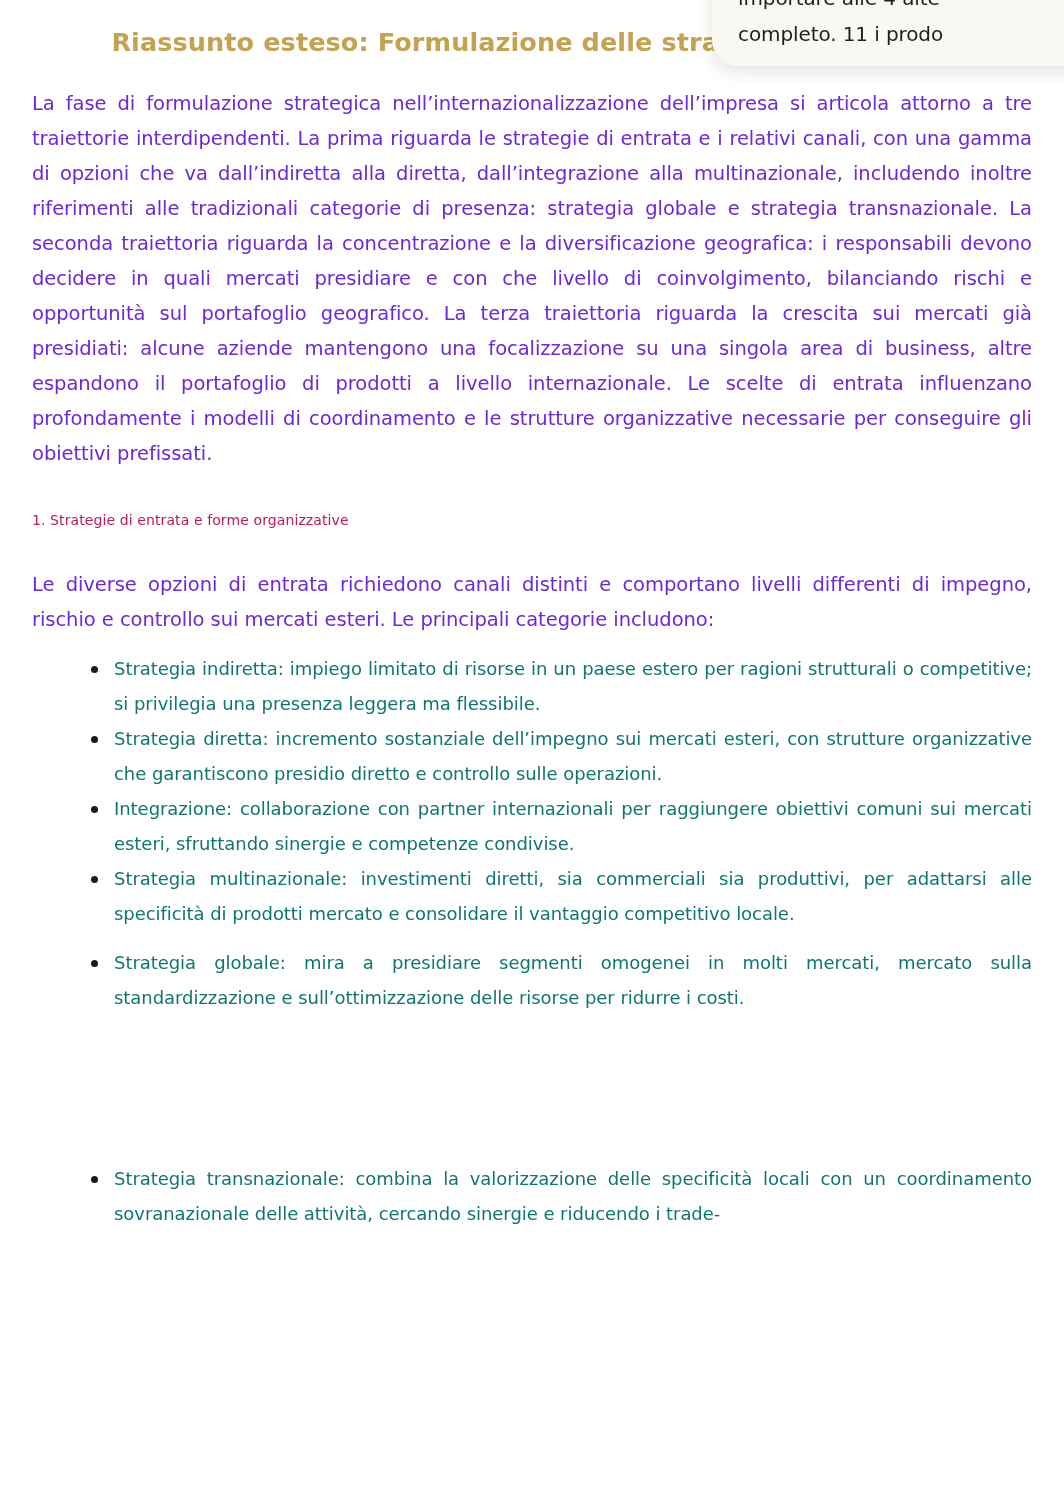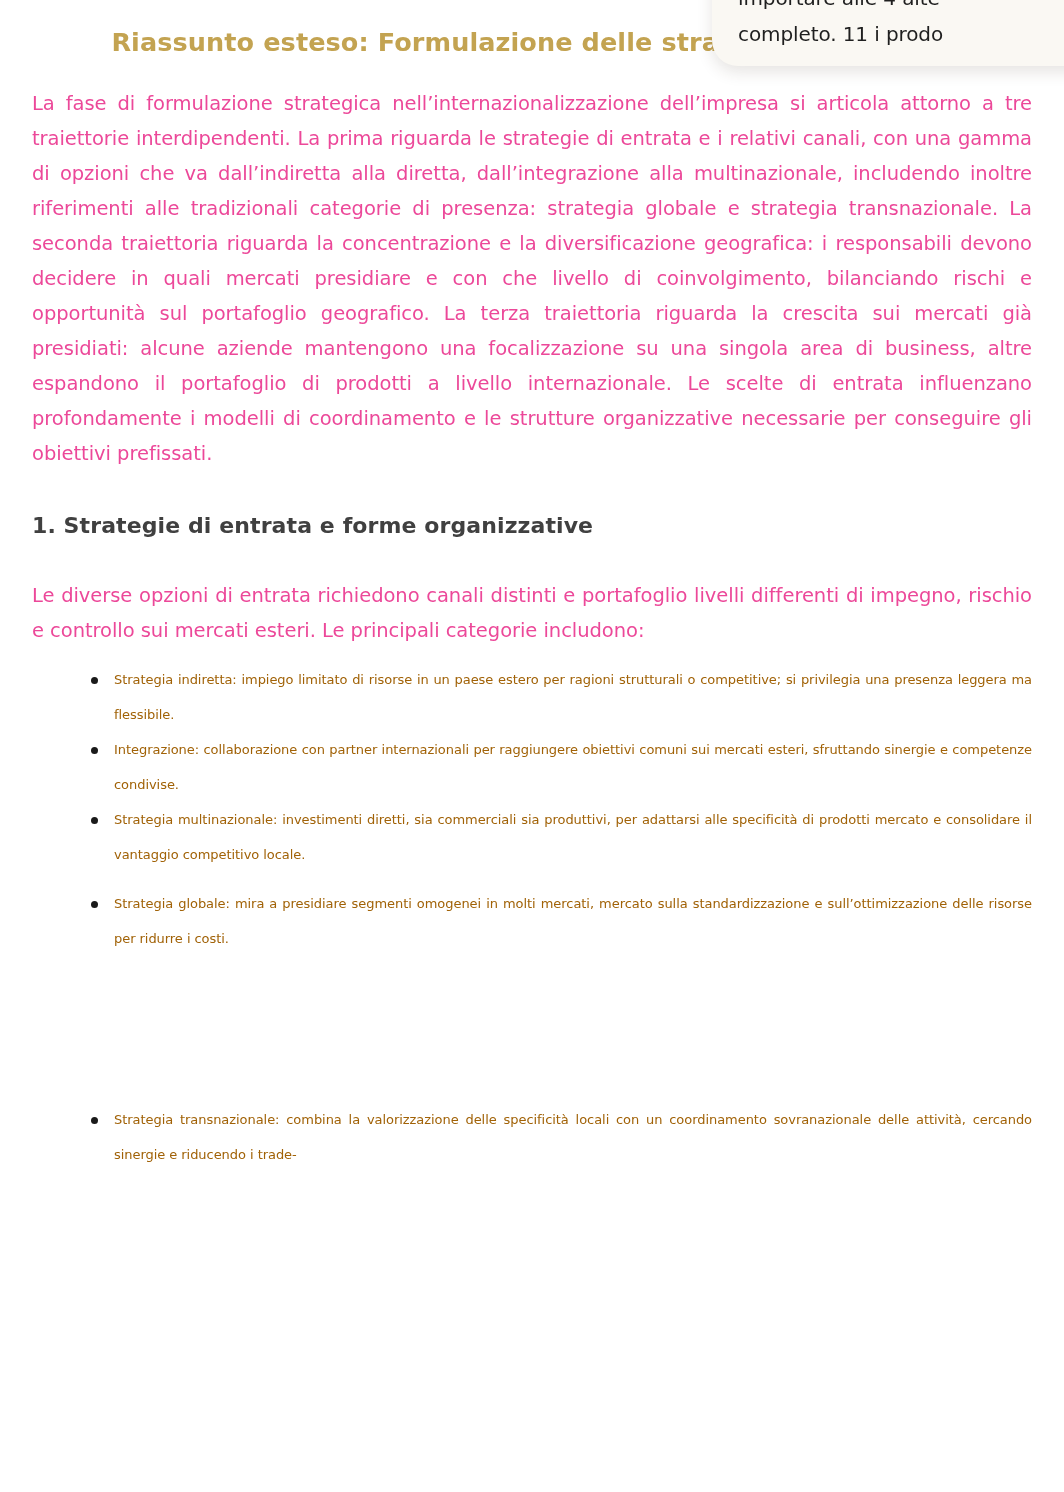--- a/index.html
+++ b/index.html
@@ -39,51 +39,51 @@
     color: #c4a css;
     color: #c3a351;
     text-align: center;
     letter-spacing: 0.1px;
   }
 
   .para {
     margin: 0;
     font-size: 19.5px;
     line-height: 35px;
-    color: #ec4899;
+    color: #6d28d9;
     text-align: justify;
     letter-spacing: -0.05px;
   }
 
   .para.first { margin-top: 26px; }
 
   .section-heading {
     margin: 0;
     padding-top: 40px;
-    font-size: 22px;
+    font-size: 14px;
     line-height: 1.35;
-    font-weight: bold;
-    color: #404040;
+    font-weight: normal;
+    color: #be185d;
     text-align: left;
     letter-spacing: 0.1px;
   }
 
   .para.lead-in { margin-top: 37px; }
 
   ul.bullets {
     margin: 14px 0 0 0;
     padding-left: 56px;
     list-style: none;
   }
 
   ul.bullets li {
     position: relative;
-    font-size: 13px;
+    font-size: 18px;
     line-height: 35px;
-    color: #a16207;
+    color: #0f766e;
     text-align: justify;
     letter-spacing: -0.05px;
     padding-left: 26px;
     margin-bottom: 0;
   }
 
   ul.bullets li::before {
     content: "";
     position: absolute;
     left: 3px;
@@ -137,24 +137,25 @@
 <div class="page">
 
   <div class="doc">
 
     <h1 class="doc-title">Riassunto esteso: Formulazione delle strategie di crescita</h1>
 
     <p class="para first">La fase di formulazione strategica nell’internazionalizzazione dell’impresa si articola attorno a tre traiettorie interdipendenti. La prima riguarda le strategie di entrata e i relativi canali, con una gamma di opzioni che va dall’indiretta alla diretta, dall’integrazione alla multinazionale, includendo inoltre riferimenti alle tradizionali categorie di presenza: strategia globale e strategia transnazionale. La seconda traiettoria riguarda la concentrazione e la diversificazione geografica: i responsabili devono decidere in quali mercati presidiare e con che livello di coinvolgimento, bilanciando rischi e opportunità sul portafoglio geografico. La terza traiettoria riguarda la crescita sui mercati già presidiati: alcune aziende mantengono una focalizzazione su una singola area di business, altre espandono il portafoglio di prodotti a livello internazionale. Le scelte di entrata influenzano profondamente i modelli di coordinamento e le strutture organizzative necessarie per conseguire gli obiettivi prefissati.</p>
 
     <h2 class="section-heading">1. Strategie di entrata e forme organizzative</h2>
 
-    <p class="para lead-in">Le diverse opzioni di entrata richiedono canali distinti e portafoglio livelli differenti di impegno, rischio e controllo sui mercati esteri. Le principali categorie includono:</p>
+    <p class="para lead-in">Le diverse opzioni di entrata richiedono canali distinti e comportano livelli differenti di impegno, rischio e controllo sui mercati esteri. Le principali categorie includono:</p>
 
     <ul class="bullets">
       <li>Strategia indiretta: impiego limitato di risorse in un paese estero per ragioni strutturali o competitive; si privilegia una presenza leggera ma flessibile.</li>
+      <li>Strategia diretta: incremento sostanziale dell’impegno sui mercati esteri, con strutture organizzative che garantiscono presidio diretto e controllo sulle operazioni.</li>
       <li>Integrazione: collaborazione con partner internazionali per raggiungere obiettivi comuni sui mercati esteri, sfruttando sinergie e competenze condivise.</li>
       <li>Strategia multinazionale: investimenti diretti, sia commerciali sia produttivi, per adattarsi alle specificità di prodotti mercato e consolidare il vantaggio competitivo locale.</li>
     </ul>
 
 
     <ul class="bullets second">
       <li>Strategia globale: mira a presidiare segmenti omogenei in molti mercati, mercato sulla standardizzazione e sull’ottimizzazione delle risorse per ridurre i costi.</li>
     </ul>
 
     <div class="page-gap"></div>

